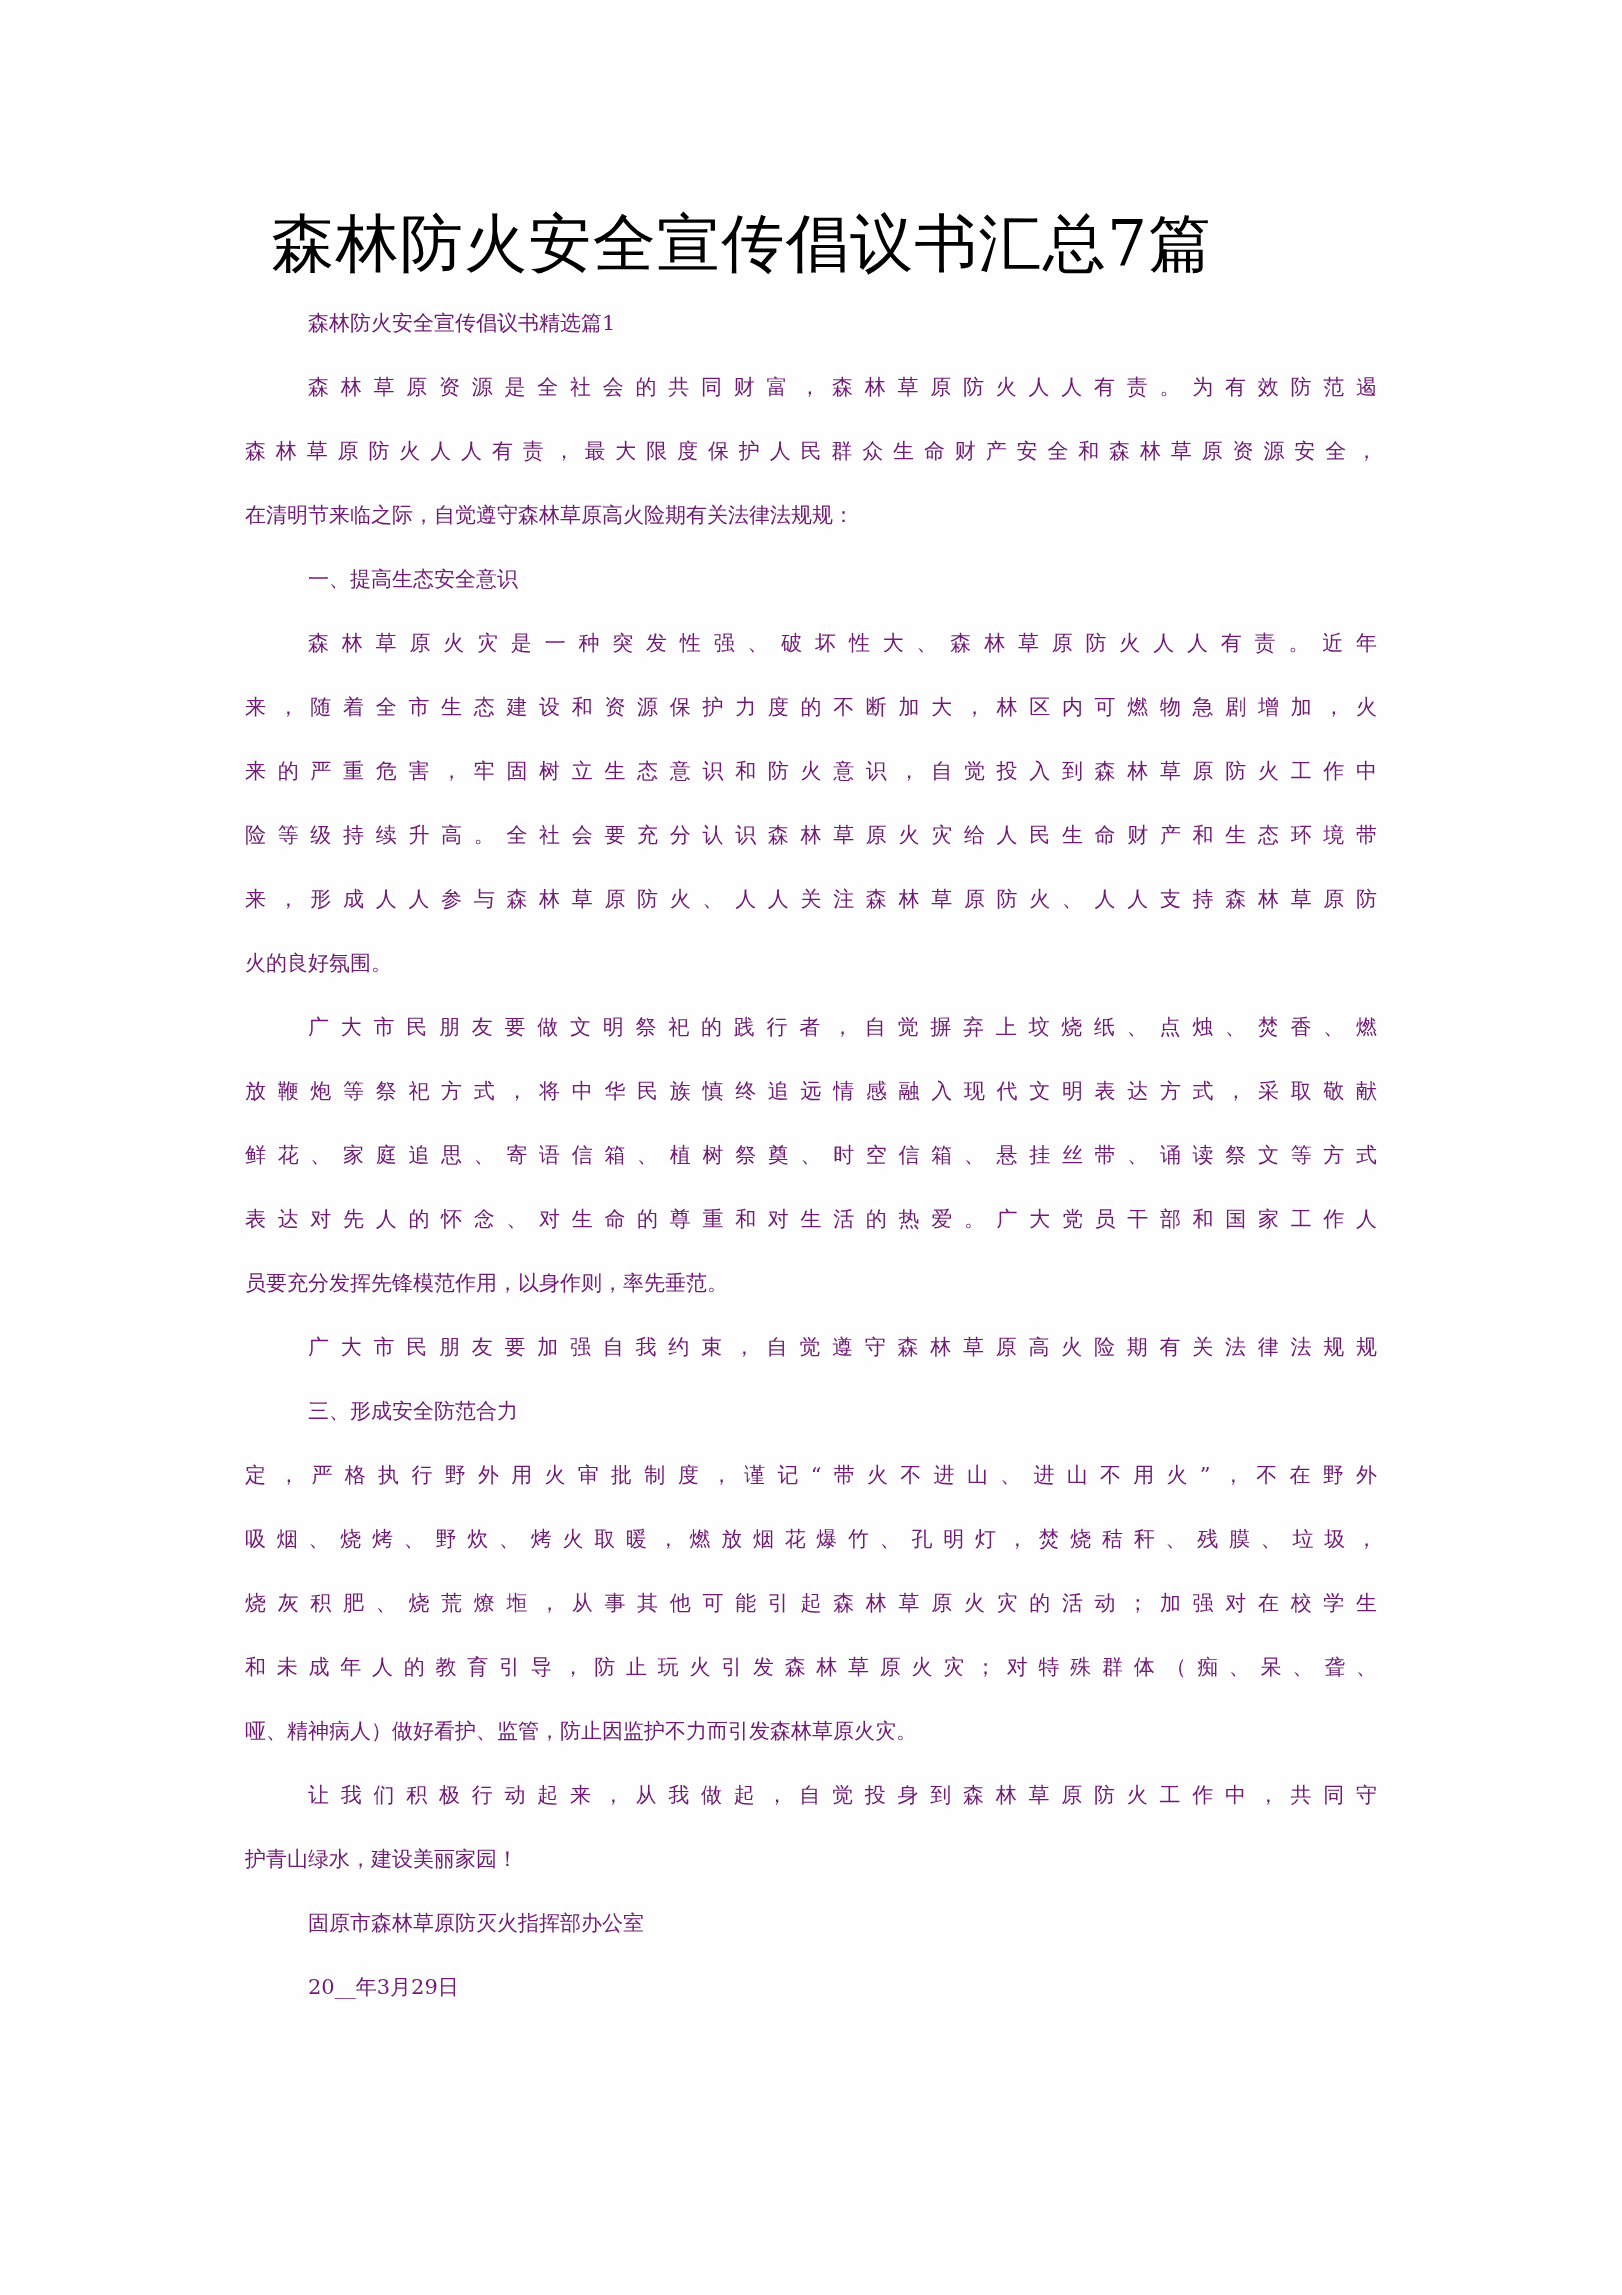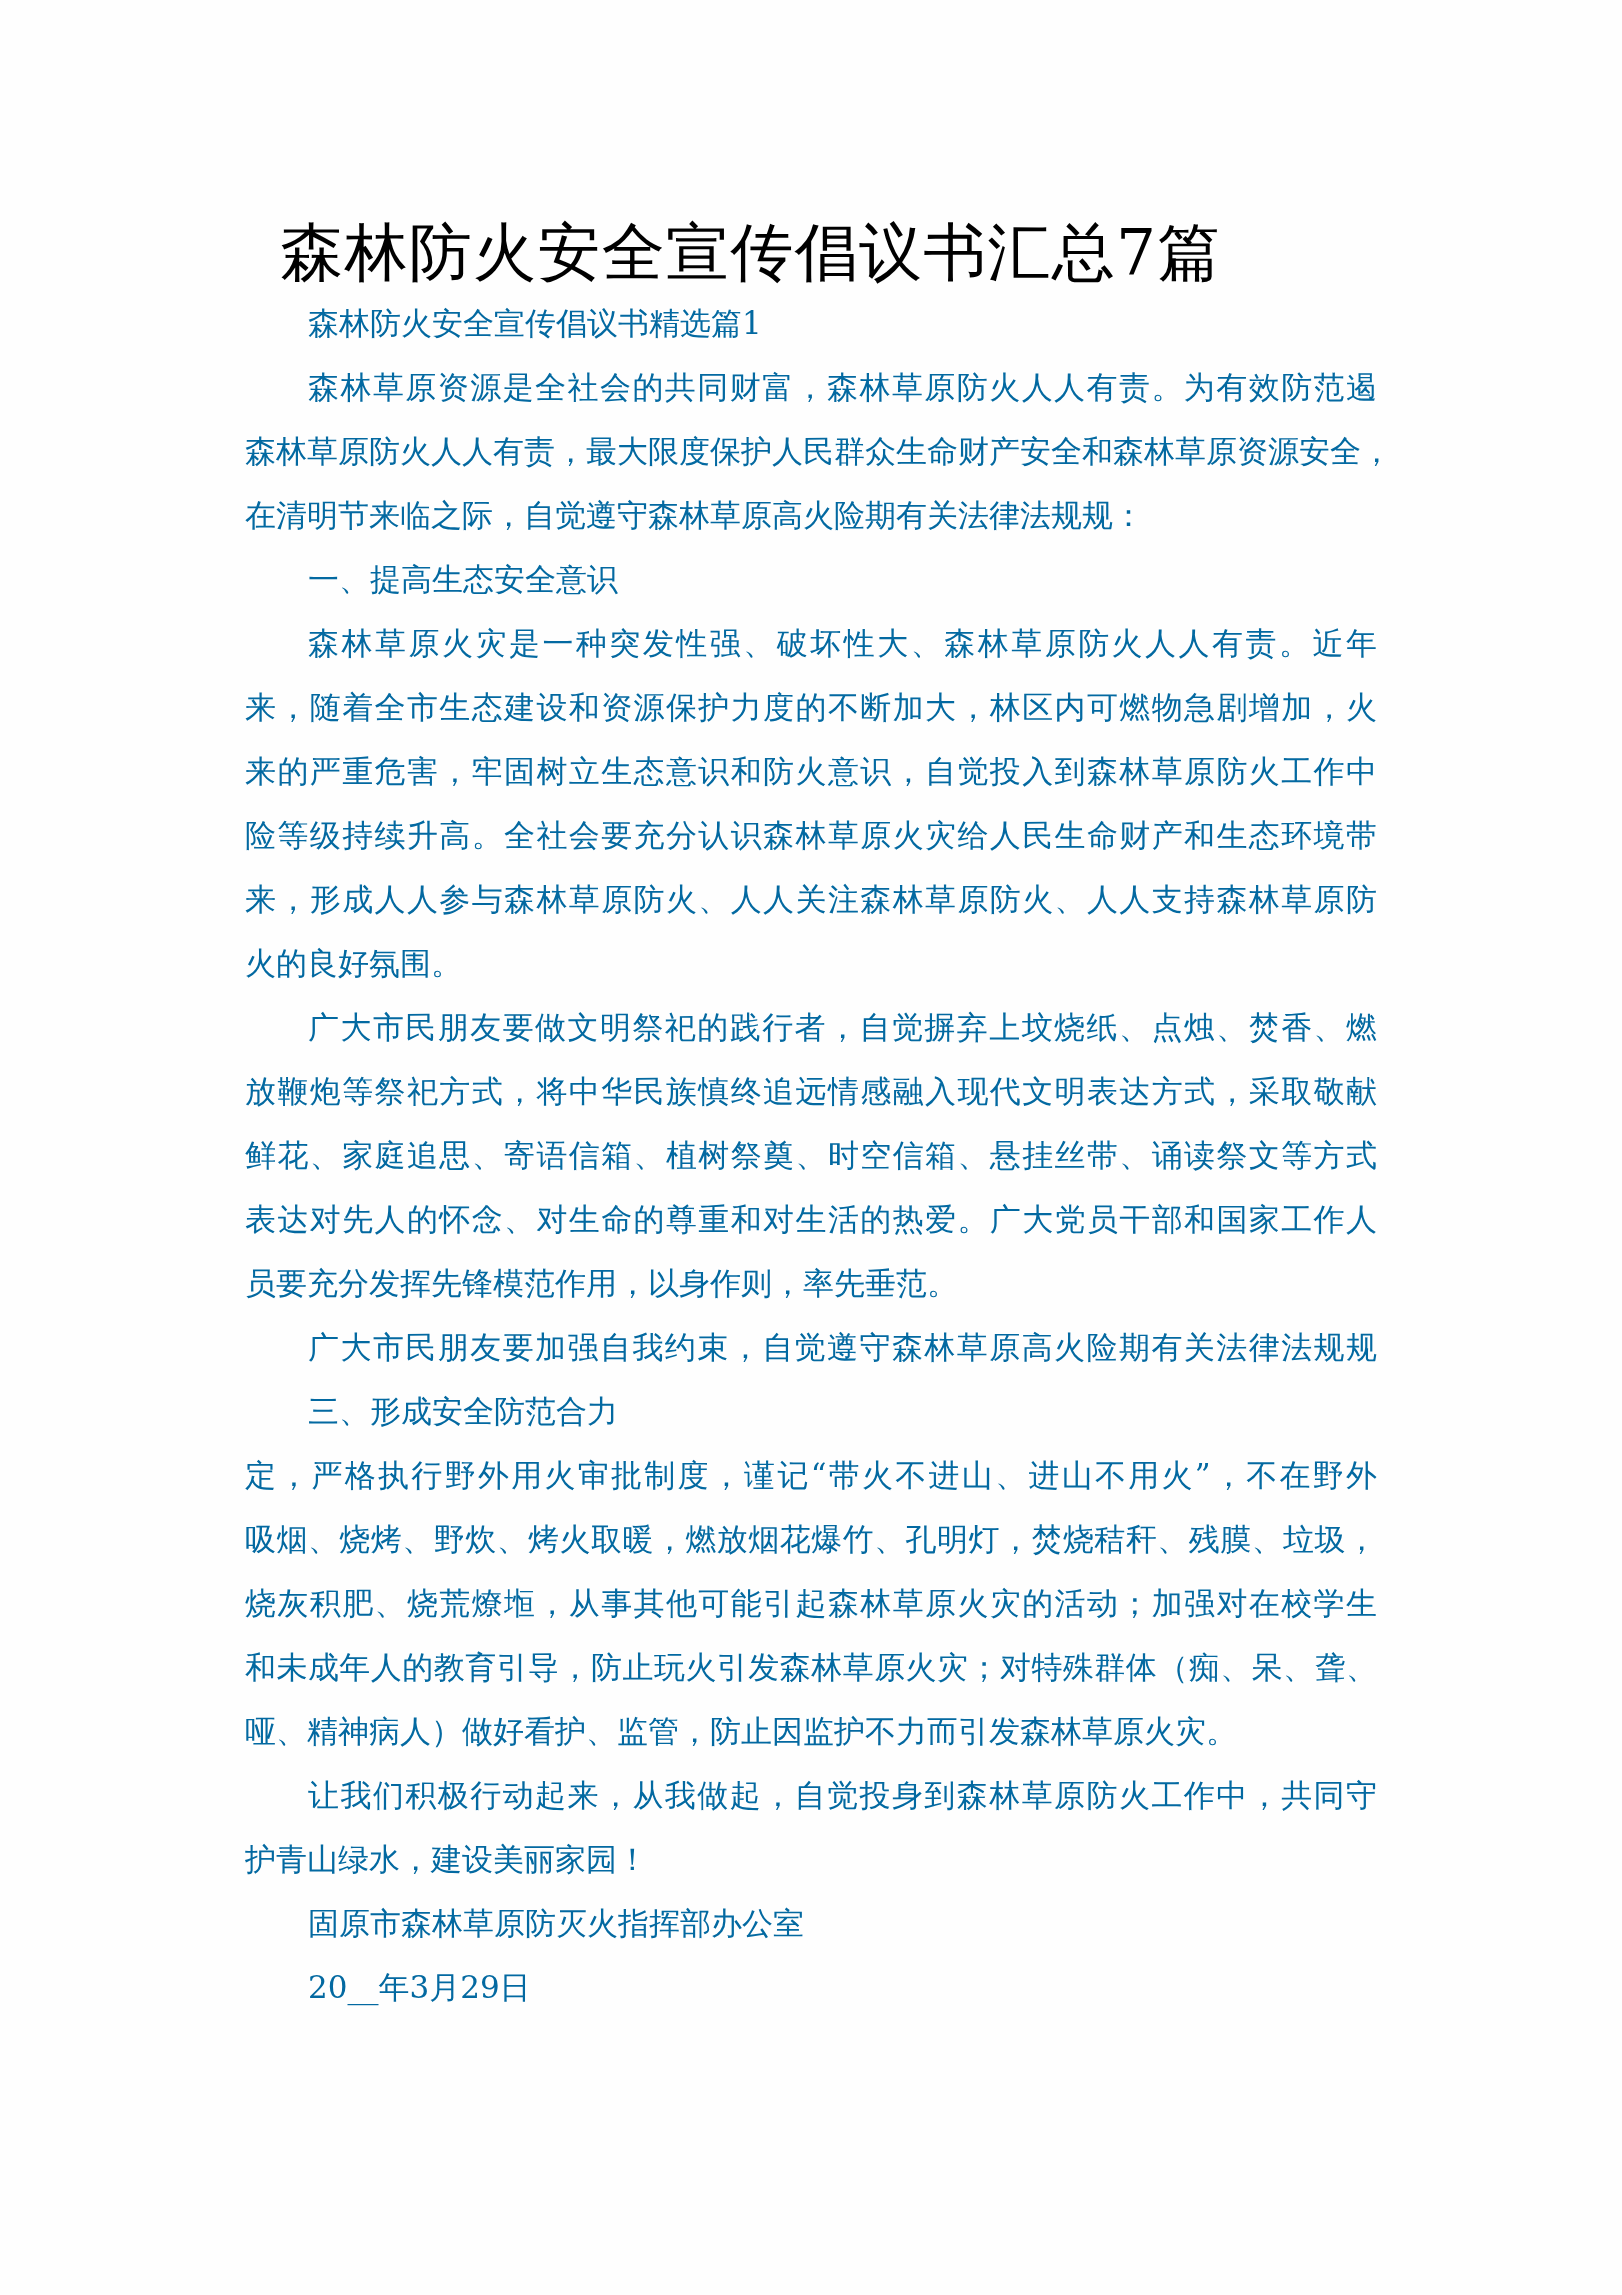--- a/index.html
+++ b/index.html
@@ -27,35 +27,35 @@
       position: absolute;
       left: 0;
       width: 1474px;
       top: 196px;
       text-align: center;
       font-size: 63px;
       line-height: 85px;
       font-weight: normal;
       color: #000000;
       letter-spacing: 1.3px;
-      margin: 14px;
+      margin: 5px;
     }
     .body-text {
       position: absolute;
       left: 245px;
       top: 291px;
       width: 1139px;
     }
     .line {
       display: block;
       height: 64px;
       line-height: 64px;
-      font-size: 31px;
+      font-size: 21px;
       white-space: nowrap;
-      color: #0369a1;
+      color: #701a75;
       letter-spacing: 0px;
     }
     .line.justify {
       text-align: justify;
       text-align-last: justify;
       width: 1132px;
     }
     .indent {
       padding-left: 63px;
     }

